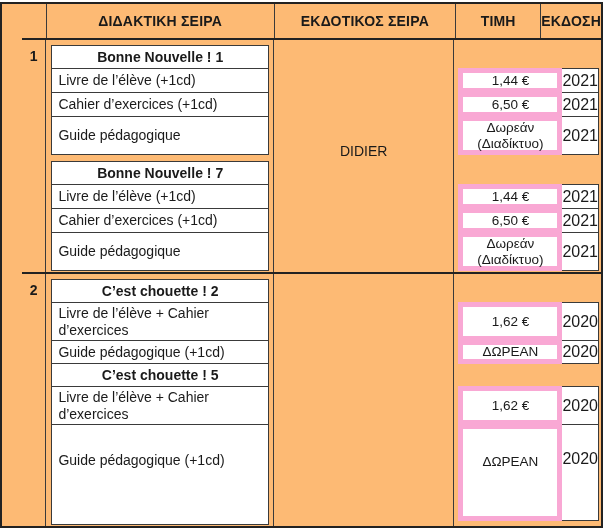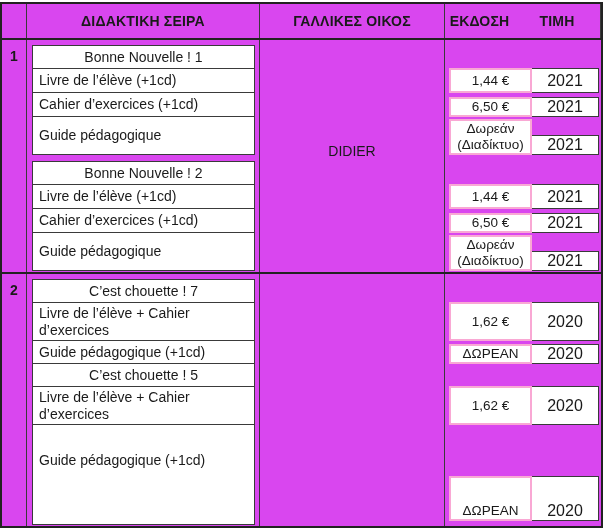--- a/index.html
+++ b/index.html
@@ -4,21 +4,21 @@
 <style>
   html,body{margin:0;padding:0;}
   body{
     width:604px;height:532px;background:#ffffff;position:relative;
     font-family:"Liberation Sans", sans-serif;color:#1a1a1a;
     -webkit-font-smoothing:antialiased;
   }
   .table{
     position:absolute;left:0;top:2px;width:603px;height:526px;
     box-sizing:border-box;border:2px solid #222;
-    display:flex;flex-direction:column;background:#d946ef;
+    display:flex;flex-direction:column;background:#fdba74;padding-left:20px;
   }
   
   .hrow{display:flex;height:34px;flex:0 0 auto;border-bottom:2px solid #222;}
   .hcell{
     box-sizing:border-box;border-right:1px solid #3a3a3a;
     display:flex;align-items:center;justify-content:center;
     font-weight:bold;font-size:14px;letter-spacing:.2px;white-space:nowrap;
   }
   .w-num{width:25px;}
   .w-series{width:233px;}
@@ -44,59 +44,59 @@
   .c-pub.center{justify-content:center;padding-bottom:10px;}
   .c-pub.top{padding-top:69px;}
   .c-pe{flex:1;box-sizing:border-box;padding:5px 2px 0 4px;}
   
   .srow{
     box-sizing:border-box;border:1px solid #3a3a3a;font-size:14px;
     display:flex;align-items:center;padding-left:6px;line-height:16.5px;
     background:#fff;
   }
   .srow + .srow{margin-top:-1px;}
-  .srow.title{justify-content:center;font-weight:normal;padding-left:0;}
+  .srow.title{justify-content:center;font-weight:bold;padding-left:0;}
   .srow.tall{align-items:flex-start;padding-top:27px;}
   .sgap{border:none;}
   
   .perow{display:flex;box-sizing:border-box;}
-  .perow + .perow{margin-top:-1px;align-items:flex-end;}
+  .perow + .perow{margin-top:-1px;}
   .pcell{
-    box-sizing:border-box;width:83px;border:2px solid #f9a8d4;
+    box-sizing:border-box;width:104px;border:5px solid #f9a8d4;
     display:flex;align-items:center;justify-content:center;text-align:center;
     font-size:13.5px;line-height:16px;background:#fff;
   }
   .ecell{
     box-sizing:border-box;flex:1;border:1px solid #3a3a3a;border-left:none;
     display:flex;align-items:center;justify-content:center;font-size:16px;background:#fff;
   }
   .perow.tall .pcell,.perow.tall .ecell{align-items:flex-start;padding-top:25px;}
   .pe-spacer{}
 </style>
 </head>
 <body>
 
 <div class="table">
   <div class="hrow">
     <div class="hcell w-num"></div>
     <div class="hcell w-series">ΔΙΔΑΚΤΙΚΗ ΣΕΙΡΑ</div>
-    <div class="hcell w-pub">ΓΑΛΛΙΚΕΣ ΟΙΚΟΣ</div>
+    <div class="hcell w-pub">ΕΚΔΟΤΙΚΟΣ ΣΕΙΡΑ</div>
+    <div class="hcell w-price">ΤΙΜΗ</div>
     <div class="hcell w-ed">ΕΚΔΟΣΗ</div>
-    <div class="hcell w-price">ΤΙΜΗ</div>
   </div>
   <div id="blocks" style="display: flex; flex-direction: column; flex: 1 1 auto;">
       <div class="block" style="height: 234px;">
         <div class="c-num"><span>1</span></div>
         <div class="c-series">
           <div class="srow title" style="height: 24px;">Bonne Nouvelle ! 1</div>
           <div class="srow" style="height: 25px;">Livre de l’élève (+1cd)</div>
           <div class="srow" style="height: 25px;">Cahier d’exercices (+1cd)</div>
           <div class="srow" style="height: 39px;">Guide pédagogique</div>
           <div class="sgap" style="height: 6px;"></div>
-          <div class="srow title" style="height: 24px;">Bonne Nouvelle ! 2</div>
+          <div class="srow title" style="height: 24px;">Bonne Nouvelle ! 7</div>
           <div class="srow" style="height: 25px;">Livre de l’élève (+1cd)</div>
           <div class="srow" style="height: 25px;">Cahier d’exercices (+1cd)</div>
           <div class="srow" style="height: 39px;">Guide pédagogique</div>
         </div>
         <div class="c-pub center">
           <div class="pub-line">DIDIER</div>
         </div>
         <div class="c-pe">
           <div class="pe-spacer" style="height: 23px;"></div>
           <div class="perow" style="height: 25px;">
@@ -122,21 +122,21 @@
           </div>
           <div class="perow" style="height: 39px;">
             <div class="pcell">Δωρεάν (Διαδίκτυο)</div>
             <div class="ecell">2021</div>
           </div>
         </div>
       </div>
       <div class="block" style="flex: 1 1 auto; border-bottom: none;">
         <div class="c-num"><span>2</span></div>
         <div class="c-series">
-          <div class="srow title" style="height: 24px;">C’est chouette ! 7</div>
+          <div class="srow title" style="height: 24px;">C’est chouette ! 2</div>
           <div class="srow" style="height: 39px;">Livre de l’élève + Cahier d’exercices</div>
           <div class="srow" style="height: 24px;">Guide pédagogique (+1cd)</div>
           <div class="srow title" style="height: 24px;">C’est chouette ! 5</div>
           <div class="srow" style="height: 39px;">Livre de l’élève + Cahier d’exercices</div>
           <div class="srow tall" style="height: 101px;">Guide pédagogique (+1cd)</div>
         </div>
         <div class="c-pub top">
         </div>
         <div class="c-pe">
           <div class="pe-spacer" style="height: 23px;"></div>

